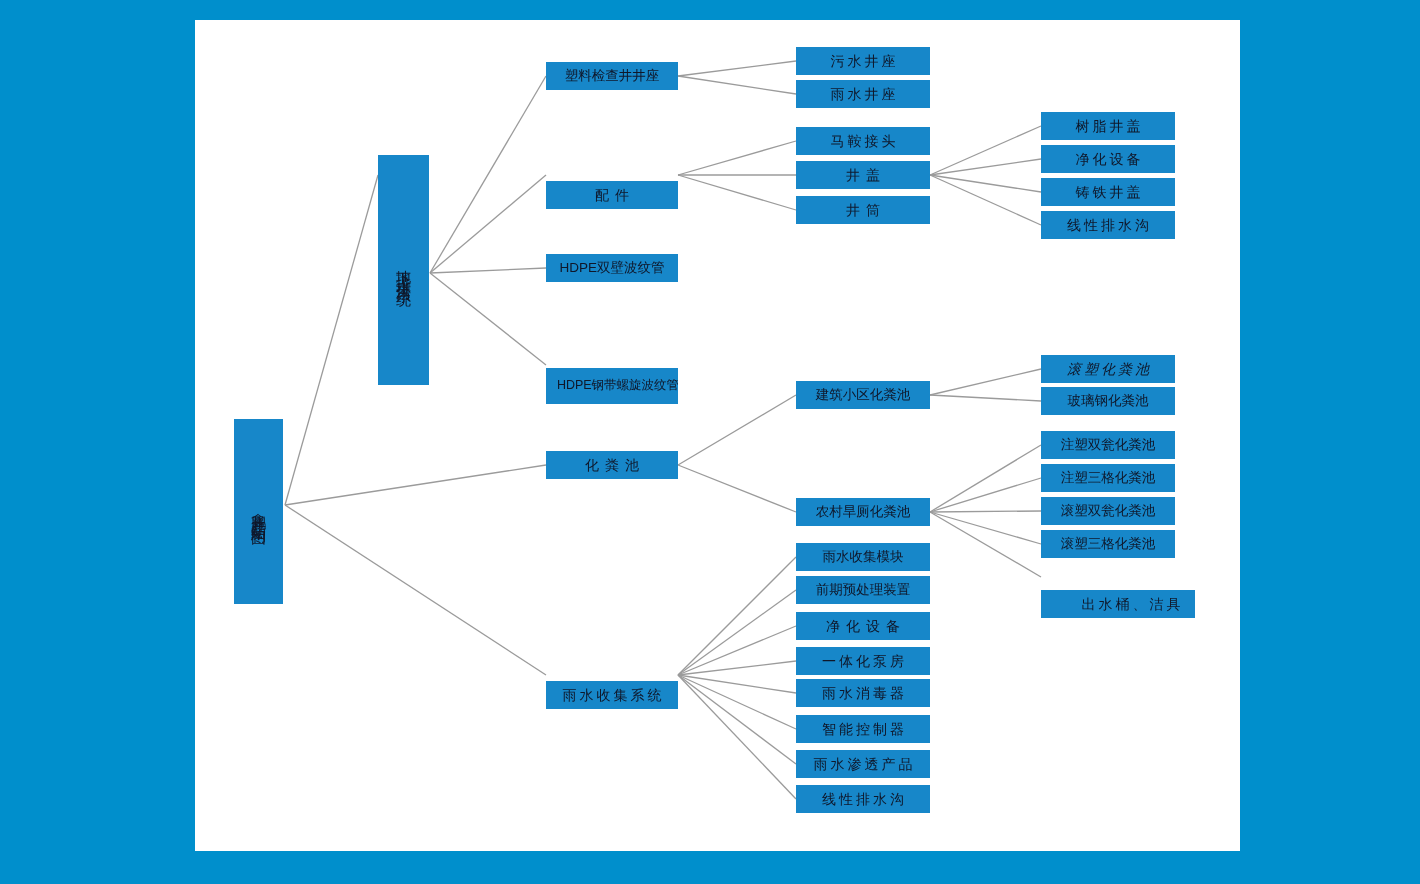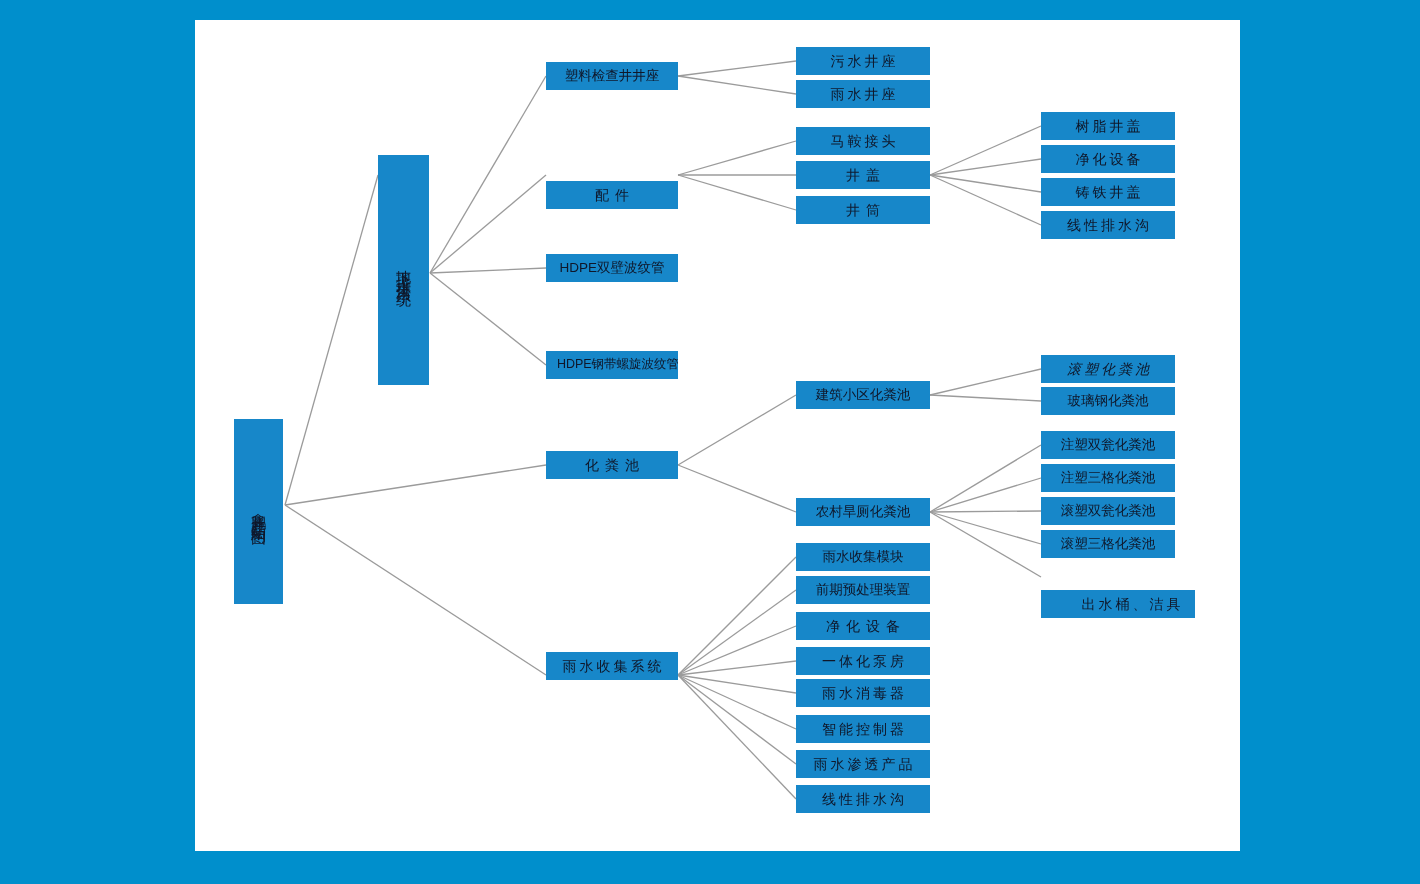--- a/index.html
+++ b/index.html
@@ -102,29 +102,29 @@
       <path d="M678,675 L796,799"></path>
     </g>
   </svg>
 
   <div class="node vert" style="left:234px; top:419px; width:49px; height:185px; font-size:15px;">鑫鹏产品结构图</div>
 
   <div class="node vert" style="left:378px; top:155px; width:51px; height:230px; font-size:15px;">地下排水排污系统</div>
 
   <div class="node spaced" style="left:546px; top:451px; width:132px; height:28px;">化粪池</div>
 
-  <div class="node wide" style="left:546px; top:652px; width:132px; height:28px;">雨水收集系统</div>
+  <div class="node wide" style="left:546px; top:681px; width:132px; height:28px;">雨水收集系统</div>
 
   <div class="node tight" style="left:546px; top:62px; width:132px; height:28px;">塑料检查井井座</div>
 
   <div class="node spaced" style="left:546px; top:161px; width:132px; height:28px;margin-top:20px;">配件</div>
 
   <div class="node tight" style="left:546px; top:254px; width:132px; height:28px;">HDPE双壁波纹管</div>
 
-  <div class="node small" style="left:546px; top:351px; width:132px; height:28px;padding-left:12px;">HDPE钢带螺旋波纹管</div>
+  <div class="node small" style="left:546px; top:368px; width:132px; height:36px;padding-left:12px;">HDPE钢带螺旋波纹管</div>
 
   <div class="node wide" style="left:796px; top:47px; width:134px; height:28px;">污水井座</div>
 
   <div class="node wide" style="left:796px; top:80px; width:134px; height:28px;">雨水井座</div>
 
   <div class="node wide" style="left:796px; top:127px; width:134px; height:28px;">马鞍接头</div>
 
   <div class="node spaced" style="left:796px; top:161px; width:134px; height:28px;">井盖</div>
 
   <div class="node spaced" style="left:796px; top:196px; width:134px; height:28px;">井筒</div>

